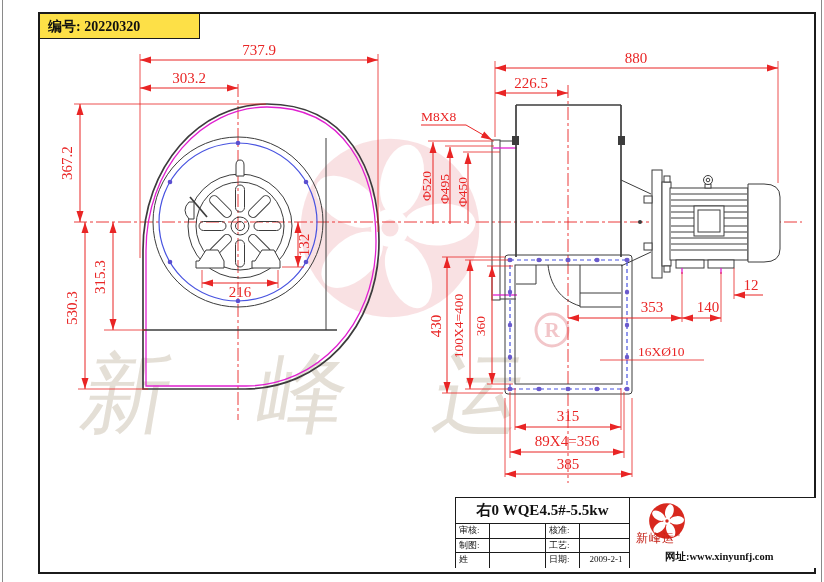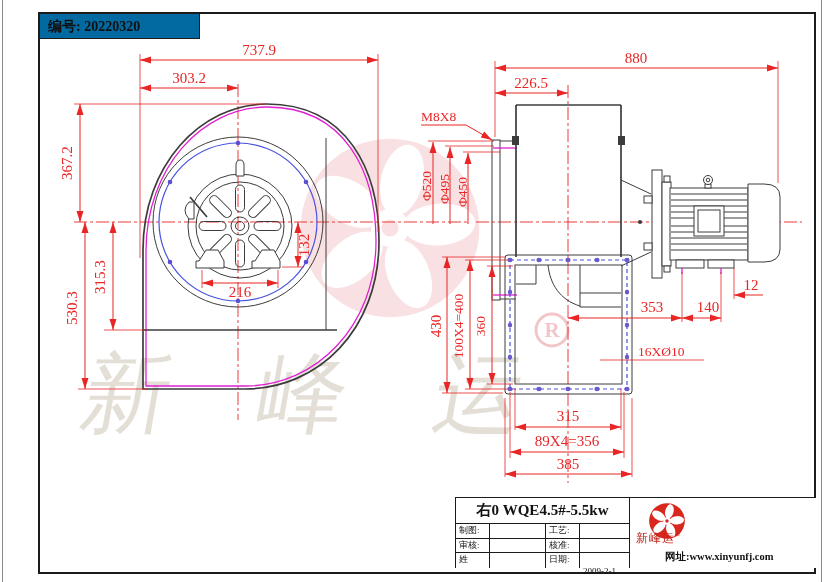--- a/index.html
+++ b/index.html
@@ -5,36 +5,36 @@
   html,body{margin:0;padding:0;background:#fff;}
   #sheet{position:relative;width:824px;height:582px;background:#ffffff;overflow:hidden;
          font-family:"Liberation Serif",serif;}
   #cad{position:absolute;left:0;top:0;}
   .edge{position:absolute;top:0;width:1px;height:582px;background:#8a8a8a;}
   .frame{position:absolute;left:38px;top:12px;width:778px;height:562px;
          border:2px solid #1b1b1b;box-sizing:border-box;}
   .serial{position:absolute;left:40px;top:14px;width:160px;height:25px;
           border-right:1.5px solid #1b1b1b;border-bottom:1.5px solid #1b1b1b;
           font-size:14px;font-weight:700;line-height:25px;padding-left:8px;
-          box-sizing:border-box;color:#111;background:#0369a1;}
+          box-sizing:border-box;color:#111;background:#fde047;}
   
   .tb{position:absolute;left:455px;top:497px;width:361px;height:71px;
       border-left:1.5px solid #1b1b1b;border-top:1.5px solid #1b1b1b;
       box-sizing:border-box;display:flex;background:#fff;gap:8px;}
   .tb-table{width:174px;border-right:1.5px solid #1b1b1b;box-sizing:border-box;
             display:flex;flex-direction:column;}
   .tb-model{height:26px;border-bottom:1px solid #1b1b1b;box-sizing:border-box;
             text-align:center;font-size:15px;font-weight:700;line-height:25px;color:#111;}
   .tb-row{height:14.5px;display:flex;border-bottom:1px solid #1b1b1b;box-sizing:border-box;}
   .tb-row:last-child{border-bottom:none;}
   .tb-c{font-size:9px;line-height:13px;color:#111;padding-left:3px;box-sizing:border-box;}
   .c1{width:34px;border-right:1px solid #1b1b1b;}
   .c2{width:56px;border-right:1px solid #1b1b1b;}
   .c3{width:34px;border-right:1px solid #1b1b1b;}
-  .c4{flex:1;text-align:left;margin-top:12px;}
+  .c4{flex:1;text-align:center;}
   .tb-brand{flex:1;position:relative;}
   .brand-logo{position:absolute;left:10px;top:4px;}
   .brand-sub{position:absolute;left:-2px;top:32px;width:66px;
              color:#c42218;font-size:12px;font-weight:400;letter-spacing:1px;}
   .brand-sub sup{font-size:7px;}
   .brand-company{position:absolute;left:62px;top:5px;font-size:27px;font-weight:700;
                  letter-spacing:4px;color:#111;font-family:"Liberation Serif",serif;}
   .brand-web{position:absolute;left:27px;top:52px;font-size:10.5px;color:#111;font-weight:700;}
   text{font-family:"Liberation Serif",serif;}
   .rt{fill:#e92525;font-size:15px;}
@@ -305,29 +305,29 @@
   </svg>
 
   <div class="serial">
     <span>编号: 20220320</span>
   </div>
 
   <div class="tb">
     <div class="tb-table">
       <div class="tb-model">右0 WQE4.5#-5.5kw</div>
       <div class="tb-row">
+        <div class="tb-c c1">审核:</div>
+        <div class="tb-c c2"></div>
+        <div class="tb-c c3">核准:</div>
+        <div class="tb-c c4"></div>
+      </div>
+      <div class="tb-row">
         <div class="tb-c c1">制图:</div>
         <div class="tb-c c2"></div>
         <div class="tb-c c3">工艺:</div>
-        <div class="tb-c c4"></div>
-      </div>
-      <div class="tb-row">
-        <div class="tb-c c1">审核:</div>
-        <div class="tb-c c2"></div>
-        <div class="tb-c c3">核准:</div>
         <div class="tb-c c4"></div>
       </div>
       <div class="tb-row">
         <div class="tb-c c1">姓</div>
         <div class="tb-c c2"></div>
         <div class="tb-c c3">日期:</div>
         <div class="tb-c c4">2009-2-1</div>
       </div>
     </div>
     <div class="tb-brand">

